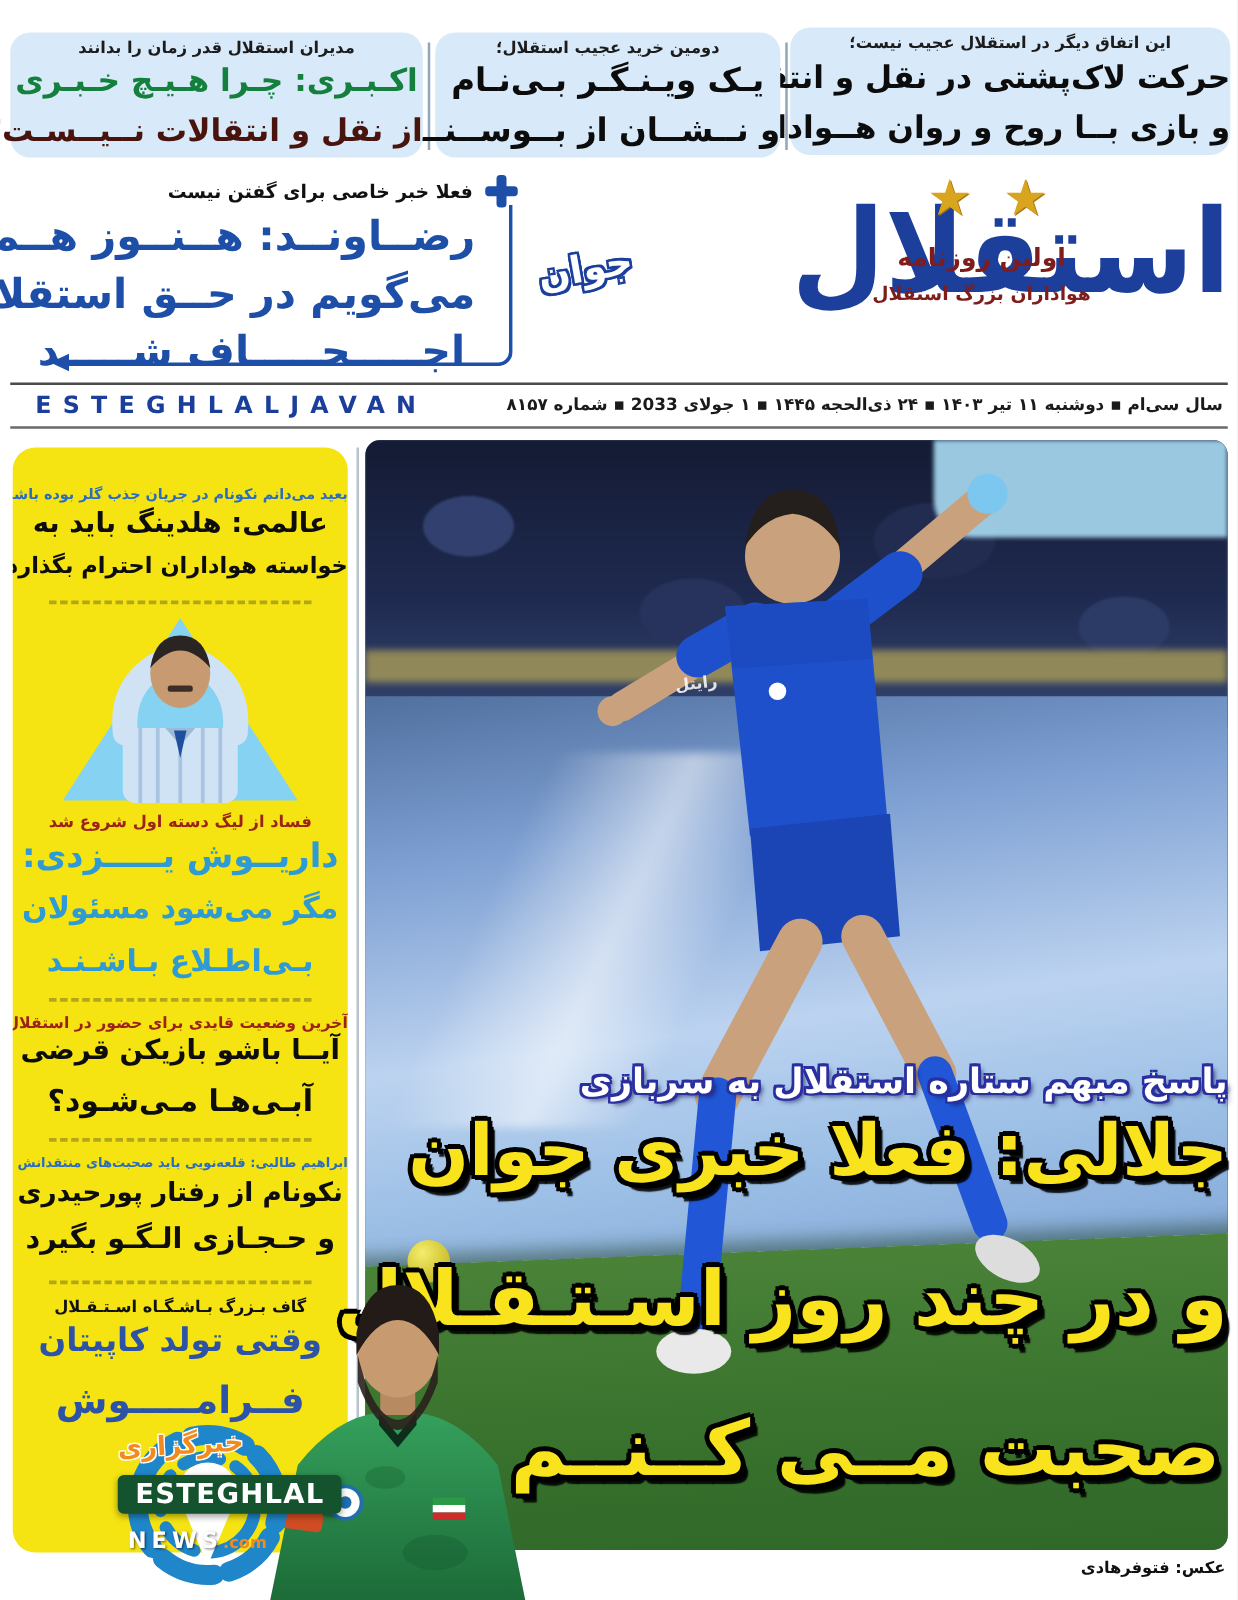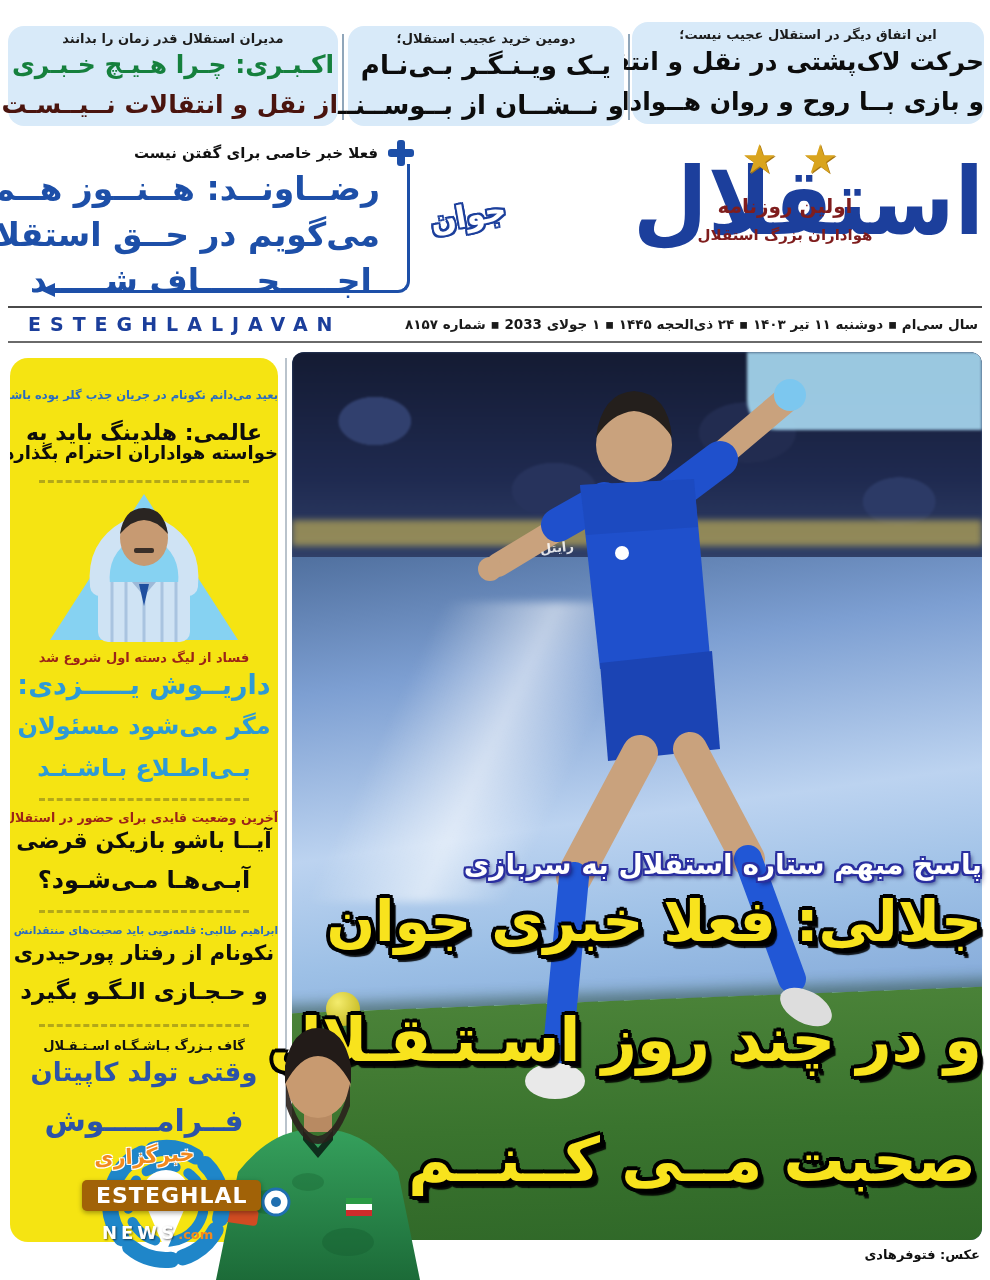--- a/index.html
+++ b/index.html
@@ -95,21 +95,21 @@
   .big-yellow{position:absolute;color:#f8e31d;font-weight:bold;white-space:nowrap;z-index:4;
       text-shadow:3px 3px 0 #000,-3px 3px 0 #000,3px -3px 0 #000,-3px -3px 0 #000,
                   0 4px 0 #000,4px 0 0 #000,0 -4px 0 #000,-4px 0 0 #000,
                   5px 5px 0 #000,6px 7px 1px rgba(0,0,0,.9);}
   .credit{position:absolute;right:10px;top:1247px;font-size:13px;font-weight:bold;color:#101010;}
 
   
   #news-logo{position:absolute;left:2px;top:1128px;width:250px;height:152px;z-index:6;}
   .nl-persian{position:absolute;left:92px;top:16px;font-size:21px;font-weight:bold;color:#f28a1e;
       transform:rotate(-3deg);text-shadow:1px 1px 0 #fff,-1px -1px 0 #fff,1px -1px 0 #fff,-1px 1px 0 #fff;}
-  .nl-latin{position:absolute;left:80px;top:52px;background:#a16207;color:#fff;font-size:22px;
+  .nl-latin{position:absolute;left:92px;top:52px;background:#14532d;color:#fff;font-size:22px;
       font-weight:bold;letter-spacing:1px;padding:3px 14px;border-radius:5px;direction:ltr;
       box-shadow:0 2px 5px rgba(0,0,0,.35);}
   .nl-news{position:absolute;left:100px;top:94px;direction:ltr;white-space:nowrap;}
   .nl-news .n1{color:#fff;font-size:18px;font-weight:bold;letter-spacing:4px;
       text-shadow:1px 1px 2px rgba(0,0,0,.55);}
   .nl-news .n2{color:#f28a1e;font-size:13px;font-weight:bold;}
 
   .sponsor{position:absolute;color:#fff;font-weight:bold;opacity:.85;z-index:4;}
 </style>
 </head>
@@ -159,21 +159,21 @@
   </div>
 
   <div class="rule" style="top:306px;"></div>
   <div class="rule" style="top:341px;height:1.5px;background:#6a6a6a;"></div>
   <div class="latin-name">ESTEGHLALJAVAN</div>
   <div class="date-info">سال سی‌ام ▪ دوشنبه ۱۱ تیر ۱۴۰۳ ▪ ۲۴ ذی‌الحجه ۱۴۴۵ ▪ ۱ جولای 2033 ▪ شماره ۸۱۵۷</div>
 
   <div id="side-card">
 
     <div class="side-k blue-k" style="top:30px;font-size:11.5px;">بعید می‌دانم نکونام در جریان جذب گلر بوده باشد</div>
-    <div class="side-h" style="top:50px;font-size:22px;margin-top:14px;">عالمی: هلدینگ باید به</div>
+    <div class="side-h" style="top:50px;font-size:22px;">عالمی: هلدینگ باید به</div>
     <div class="side-h" style="top:86px;font-size:18px;">خواسته هواداران احترام بگذارد</div>
     <div class="dash-sep" style="top:122px;"></div>
 
     <svg class="abs" style="left:10px;top:132px;" width="248" height="152" viewBox="0 0 248 152">
       <polygon points="124,4 30,150 218,150" fill="#86d2f2"></polygon>
       <path d="M80,96 Q76,58 108,40" stroke="#cfe3f4" stroke-width="20" fill="none" stroke-linecap="round"></path>
       <path d="M168,96 Q172,58 140,40" stroke="#cfe3f4" stroke-width="20" fill="none" stroke-linecap="round"></path>
       <ellipse cx="124" cy="48" rx="24" ry="28" fill="#c79a72"></ellipse>
       <path d="M100,44 Q104,18 124,18 Q144,18 148,44 Q136,30 124,30 Q112,30 100,44 Z" fill="#2a2522"></path>
       <rect x="114" y="58" width="20" height="5" rx="2" fill="#3a2f28"></rect>

